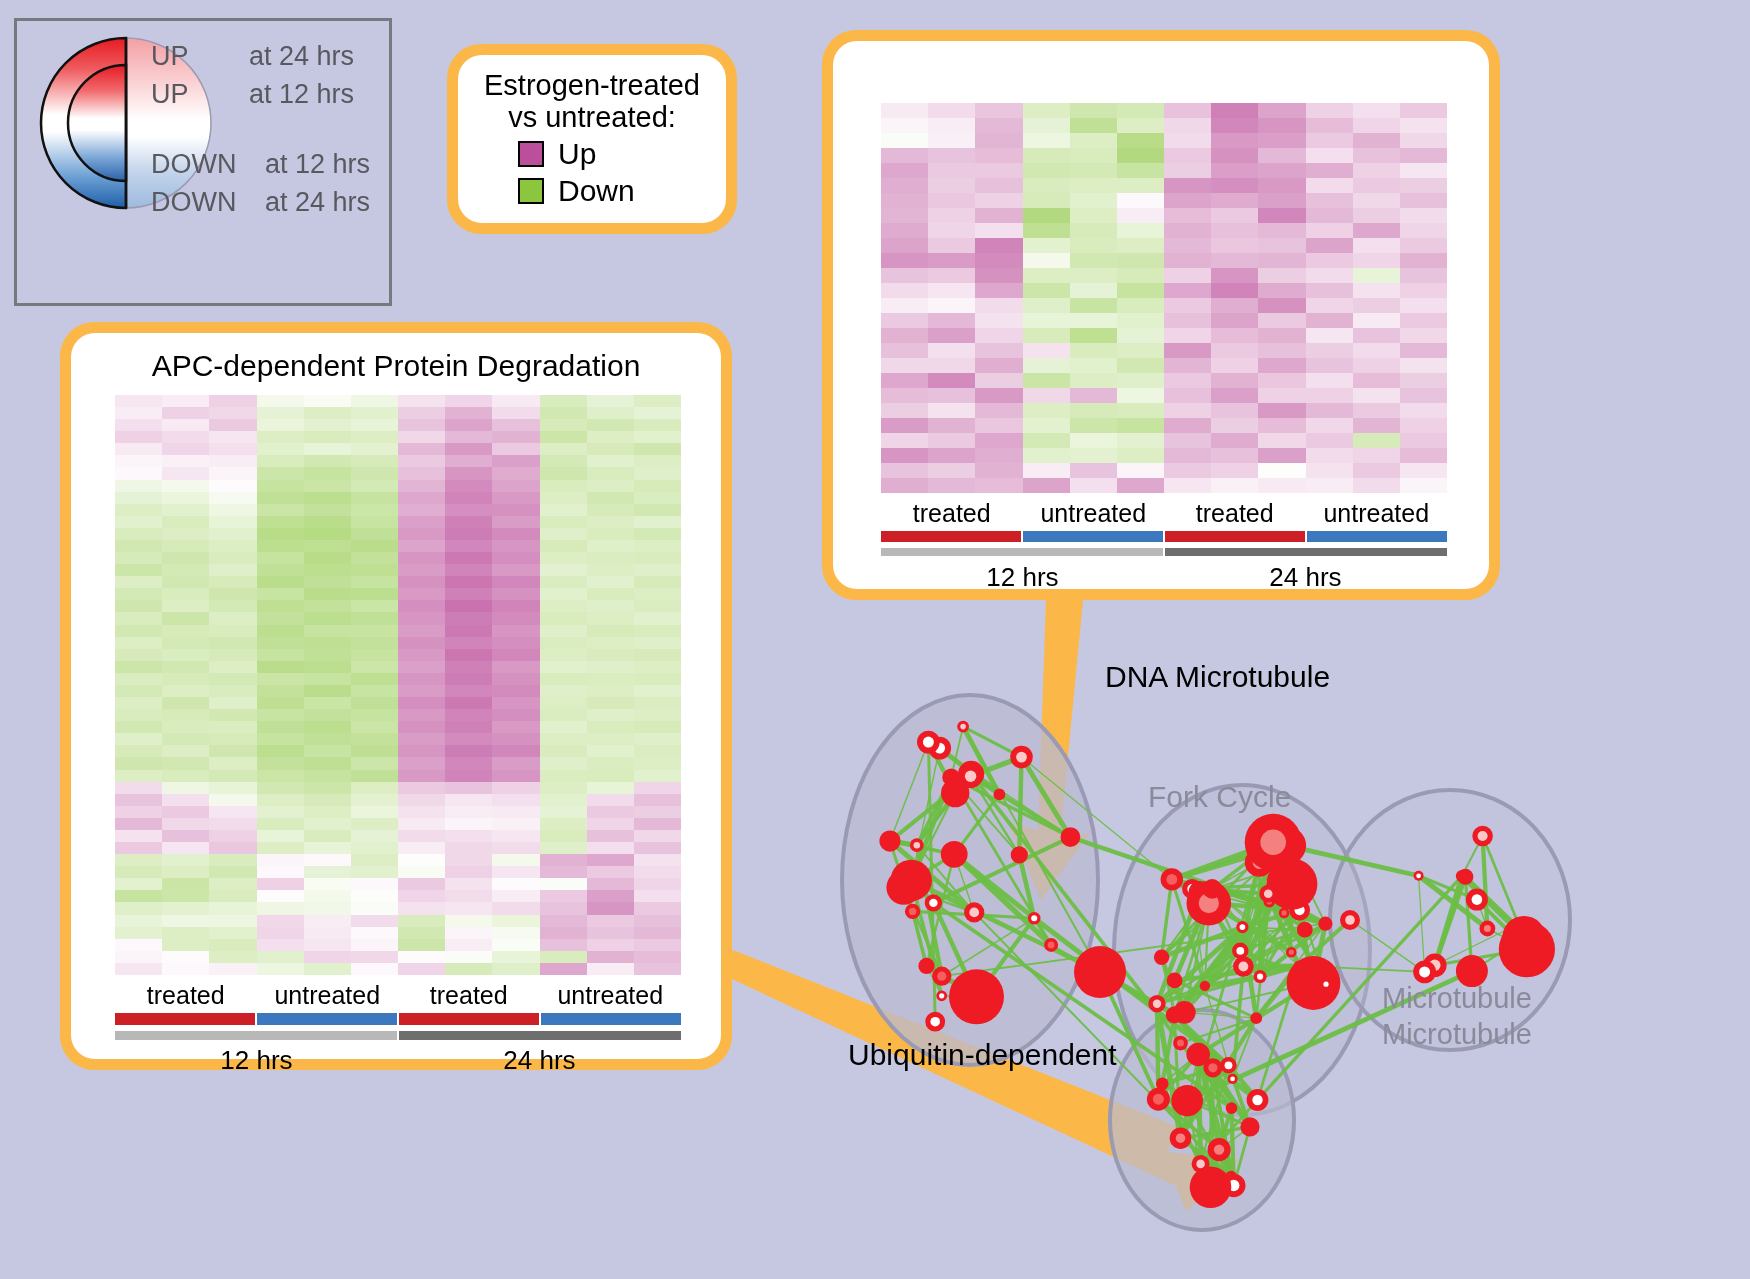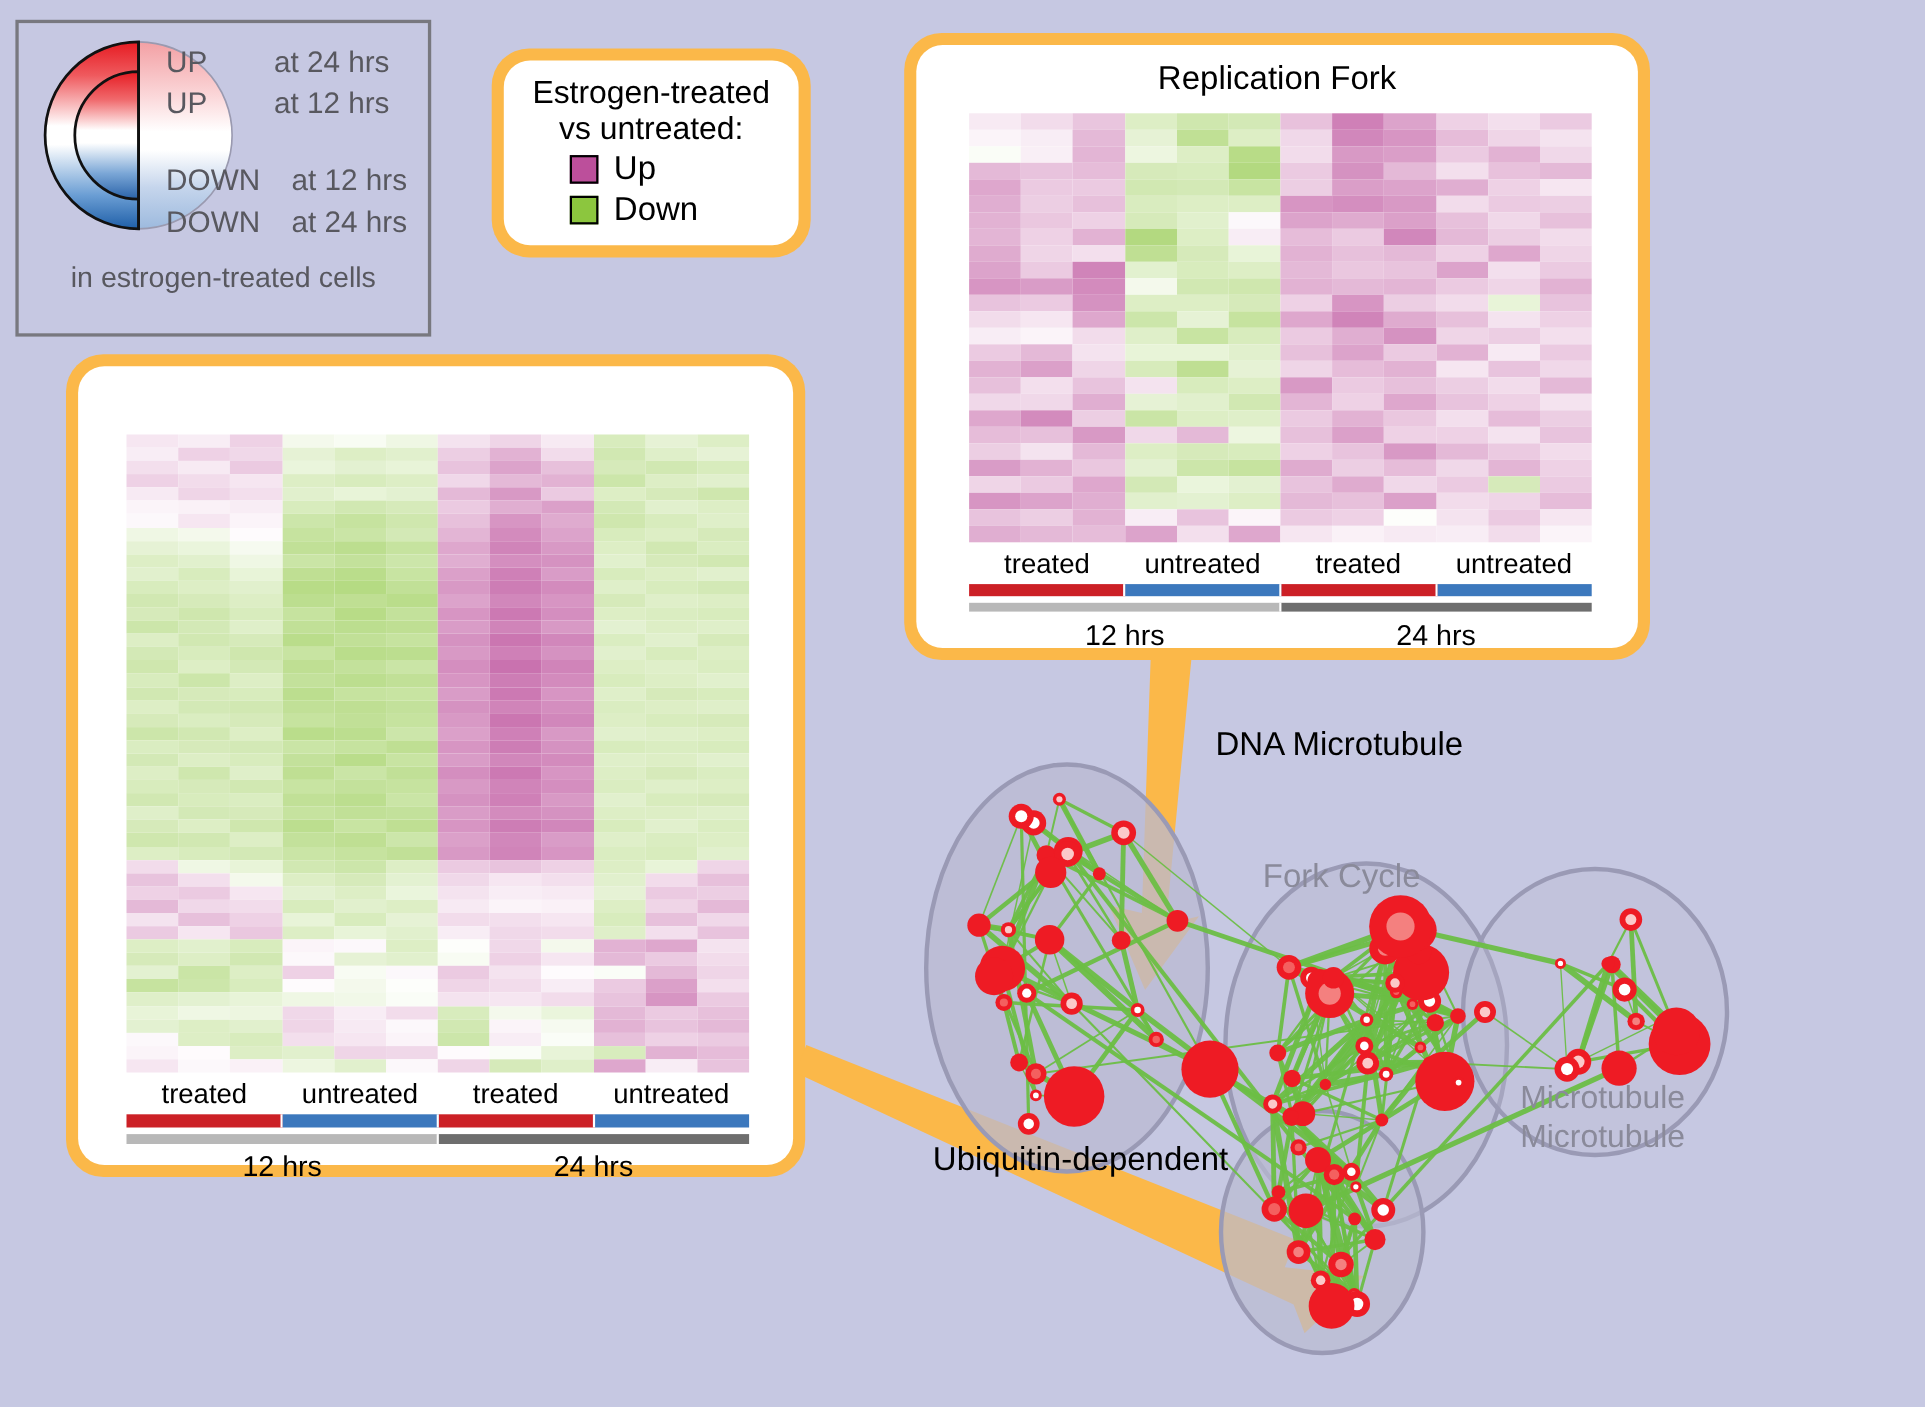--- a/index.html
+++ b/index.html
@@ -123,41 +123,39 @@
 
   <span class="legend-text" style="left:134px;top:20px;">UP</span>
   <span class="legend-text" style="left:232px;top:20px;">at 24 hrs</span>
   <span class="legend-text" style="left:134px;top:58px;">UP</span>
   <span class="legend-text" style="left:232px;top:58px;">at 12 hrs</span>
   <span class="legend-text" style="left:134px;top:128px;">DOWN</span>
   <span class="legend-text" style="left:248px;top:128px;">at 12 hrs</span>
   <span class="legend-text" style="left:134px;top:166px;">DOWN</span>
   <span class="legend-text" style="left:248px;top:166px;">at 24 hrs</span>
 
-  <span class="legend-foot" style="top:216px;">in estrogen-treated cells</span>
 </div>
 
 <div class="panel" id="key-panel">
   <div class="panel-inner">
     <div class="key-line">Estrogen-treated</div>
     <div class="key-line">vs untreated:</div>
     <div class="key-row">
       <span class="key-sw" id="kw0" style="background: rgb(188, 79, 155);"></span>
       <span class="key-lbl">Up</span>
     </div>
     <div class="key-row">
       <span class="key-sw" id="kw1" style="background: rgb(140, 198, 62);"></span>
       <span class="key-lbl">Down</span>
     </div>
   </div>
 </div>
 
 <div class="panel" id="rf-panel">
   <div class="panel-inner">
-    <div class="panel-title" style="padding-top:14px;">Replication Fork</div>
     <div class="hm-wrap" id="rf-hmwrap" style="left:48px;top:62px;width:566px;height:390px;">
       <div class="hm" id="rf-hm" style="grid-template-columns: repeat(12, 1fr); grid-template-rows: repeat(26, 1fr); height: 100%;">
           <div style="background: rgb(247, 234, 243);"></div>
           <div style="background: rgb(242, 220, 235);"></div>
           <div style="background: rgb(233, 197, 222);"></div>
           <div style="background: rgb(221, 238, 197);"></div>
           <div style="background: rgb(207, 231, 174);"></div>
           <div style="background: rgb(211, 233, 182);"></div>
           <div style="background: rgb(232, 193, 220);"></div>
           <div style="background: rgb(207, 128, 183);"></div>
@@ -485,20 +483,21 @@
       </div>
     <div class="time-labels" id="rf-time-lbl" style="left:48px;top:521px;width:566px;">
         <span>12 hrs</span>
         <span>24 hrs</span>
       </div>
   </div>
 </div>
 
 <div class="panel" id="apc-panel">
   <div class="panel-inner">
+    <div class="panel-title" style="padding-top:16px;">APC-dependent Protein Degradation</div>
     <div class="hm-wrap" id="apc-hmwrap" style="left:44px;top:62px;width:566px;height:580px;">
       <div class="hm" id="apc-hm" style="grid-template-columns: repeat(12, 1fr); grid-template-rows: repeat(48, 1fr); height: 100%;">
           <div style="background: rgb(246, 230, 241);"></div>
           <div style="background: rgb(248, 237, 245);"></div>
           <div style="background: rgb(238, 209, 229);"></div>
           <div style="background: rgb(244, 249, 236);"></div>
           <div style="background: rgb(248, 252, 243);"></div>
           <div style="background: rgb(239, 247, 228);"></div>
           <div style="background: rgb(244, 227, 239);"></div>
           <div style="background: rgb(239, 213, 231);"></div>

